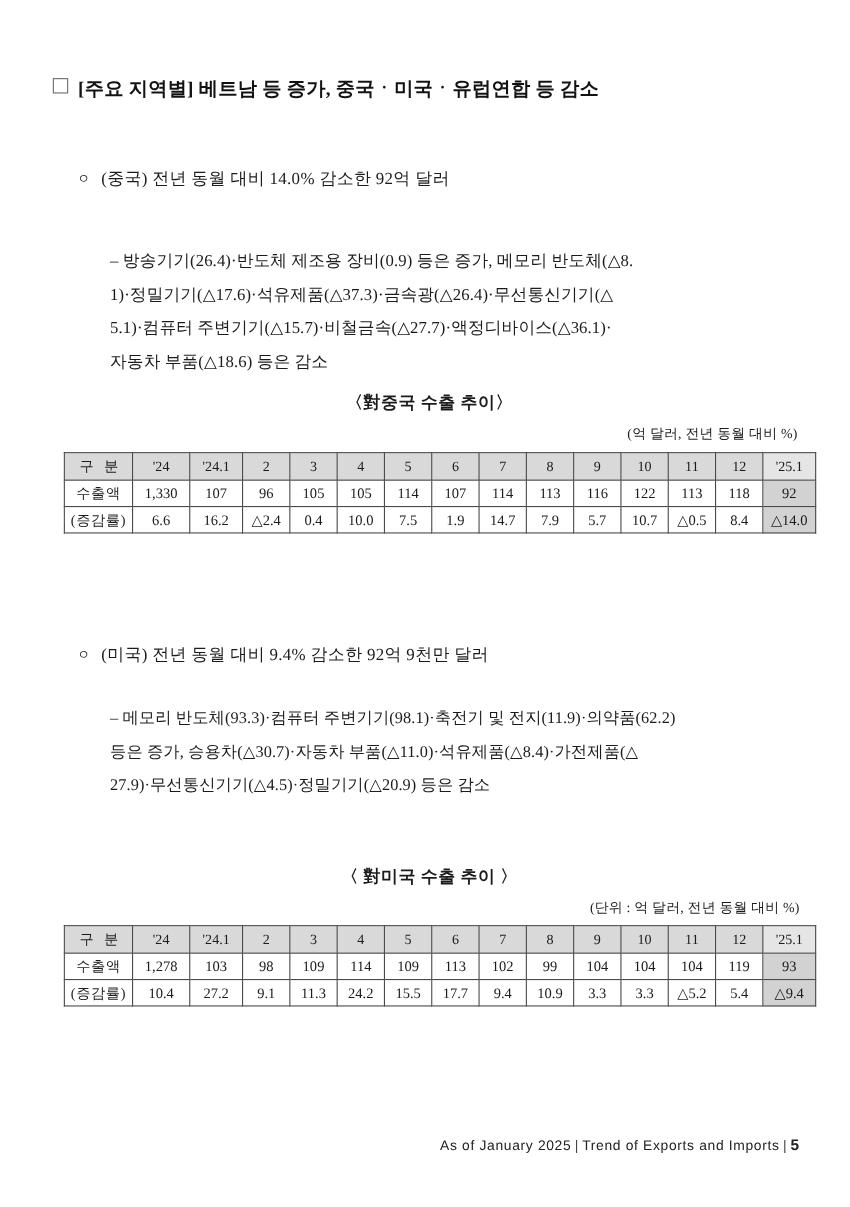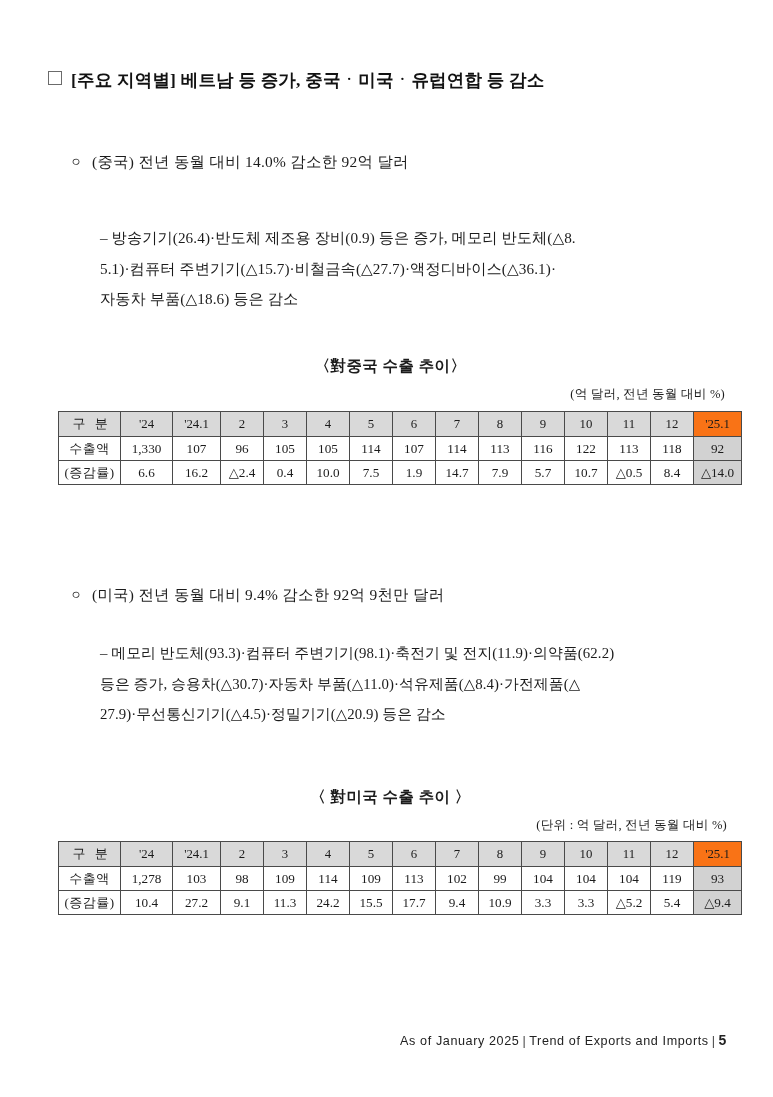--- a/index.html
+++ b/index.html
@@ -118,21 +118,21 @@
     letter-spacing: 0.5px;
   }
   table.data thead th.rowhead {
     letter-spacing: 3px;
     padding-left: 5px;
   }
   table.data .hl {
     background: #d2d2d2;
   }
   table.data thead th.hl {
-    background: #f97316;
+    background: #e5e5e5;
     text-align: center;
   }
   table.data td.num {
     font-size: 13.2px;
   }
 
   
   .footer {
     position: absolute;
     right: 46px;
@@ -160,20 +160,21 @@
   <div class="heading">
     <span class="sq"></span><span>[주요 지역별] 베트남 등 증가, 중국ㆍ미국ㆍ유럽연합 등 감소</span>
   </div>
 
   <div class="circ-para" style="left:70px; top:152px;">
     <span class="marker">ㅇ</span><span>(중국) 전년 동월 대비 14.0% 감소한 92억 달러</span>
   </div>
 
   <div class="dash-block" style="left:100px; top:207px;margin-top:16px;">
     <div class="line first">– 방송기기(26.4)·반도체 제조용 장비(0.9) 등은 증가, 메모리 반도체(△8.</div>
+    <div class="line">1)·정밀기기(△17.6)·석유제품(△37.3)·금속광(△26.4)·무선통신기기(△</div>
     <div class="line">5.1)·컴퓨터 주변기기(△15.7)·비철금속(△27.7)·액정디바이스(△36.1)·</div>
     <div class="line">자동차 부품(△18.6) 등은 감소</div>
   </div>
 
   <div class="tbl-title" style="top:356px;">〈對중국 수출 추이〉</div>
   <div class="tbl-unit" style="right:48px; top:386px;margin-left:44px;">(억 달러, 전년 동월 대비 %)</div>
 
   <table class="data" id="table-china" style="left:58px; top:411px; width:658px;">
     <colgroup>
       <col style="width:62px">

